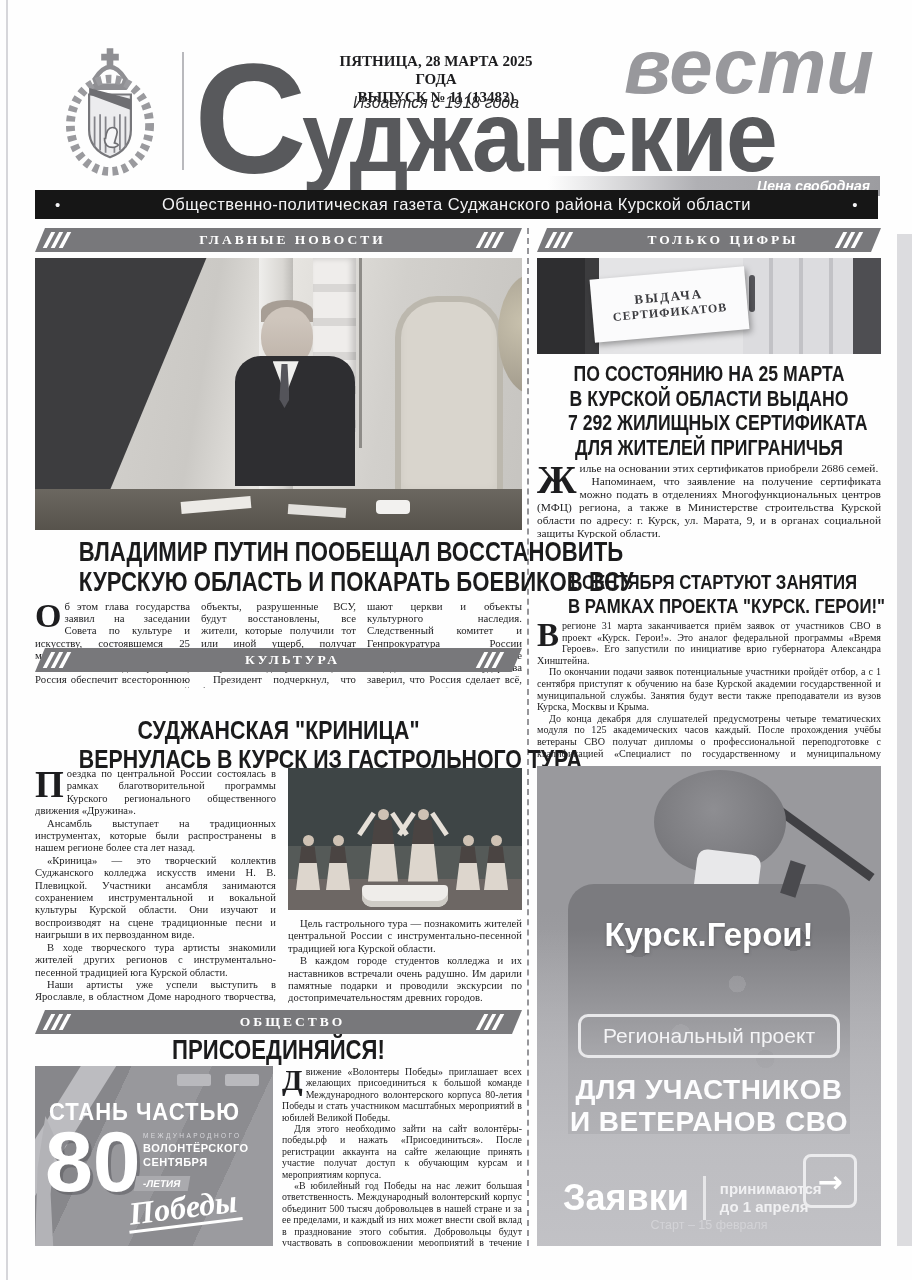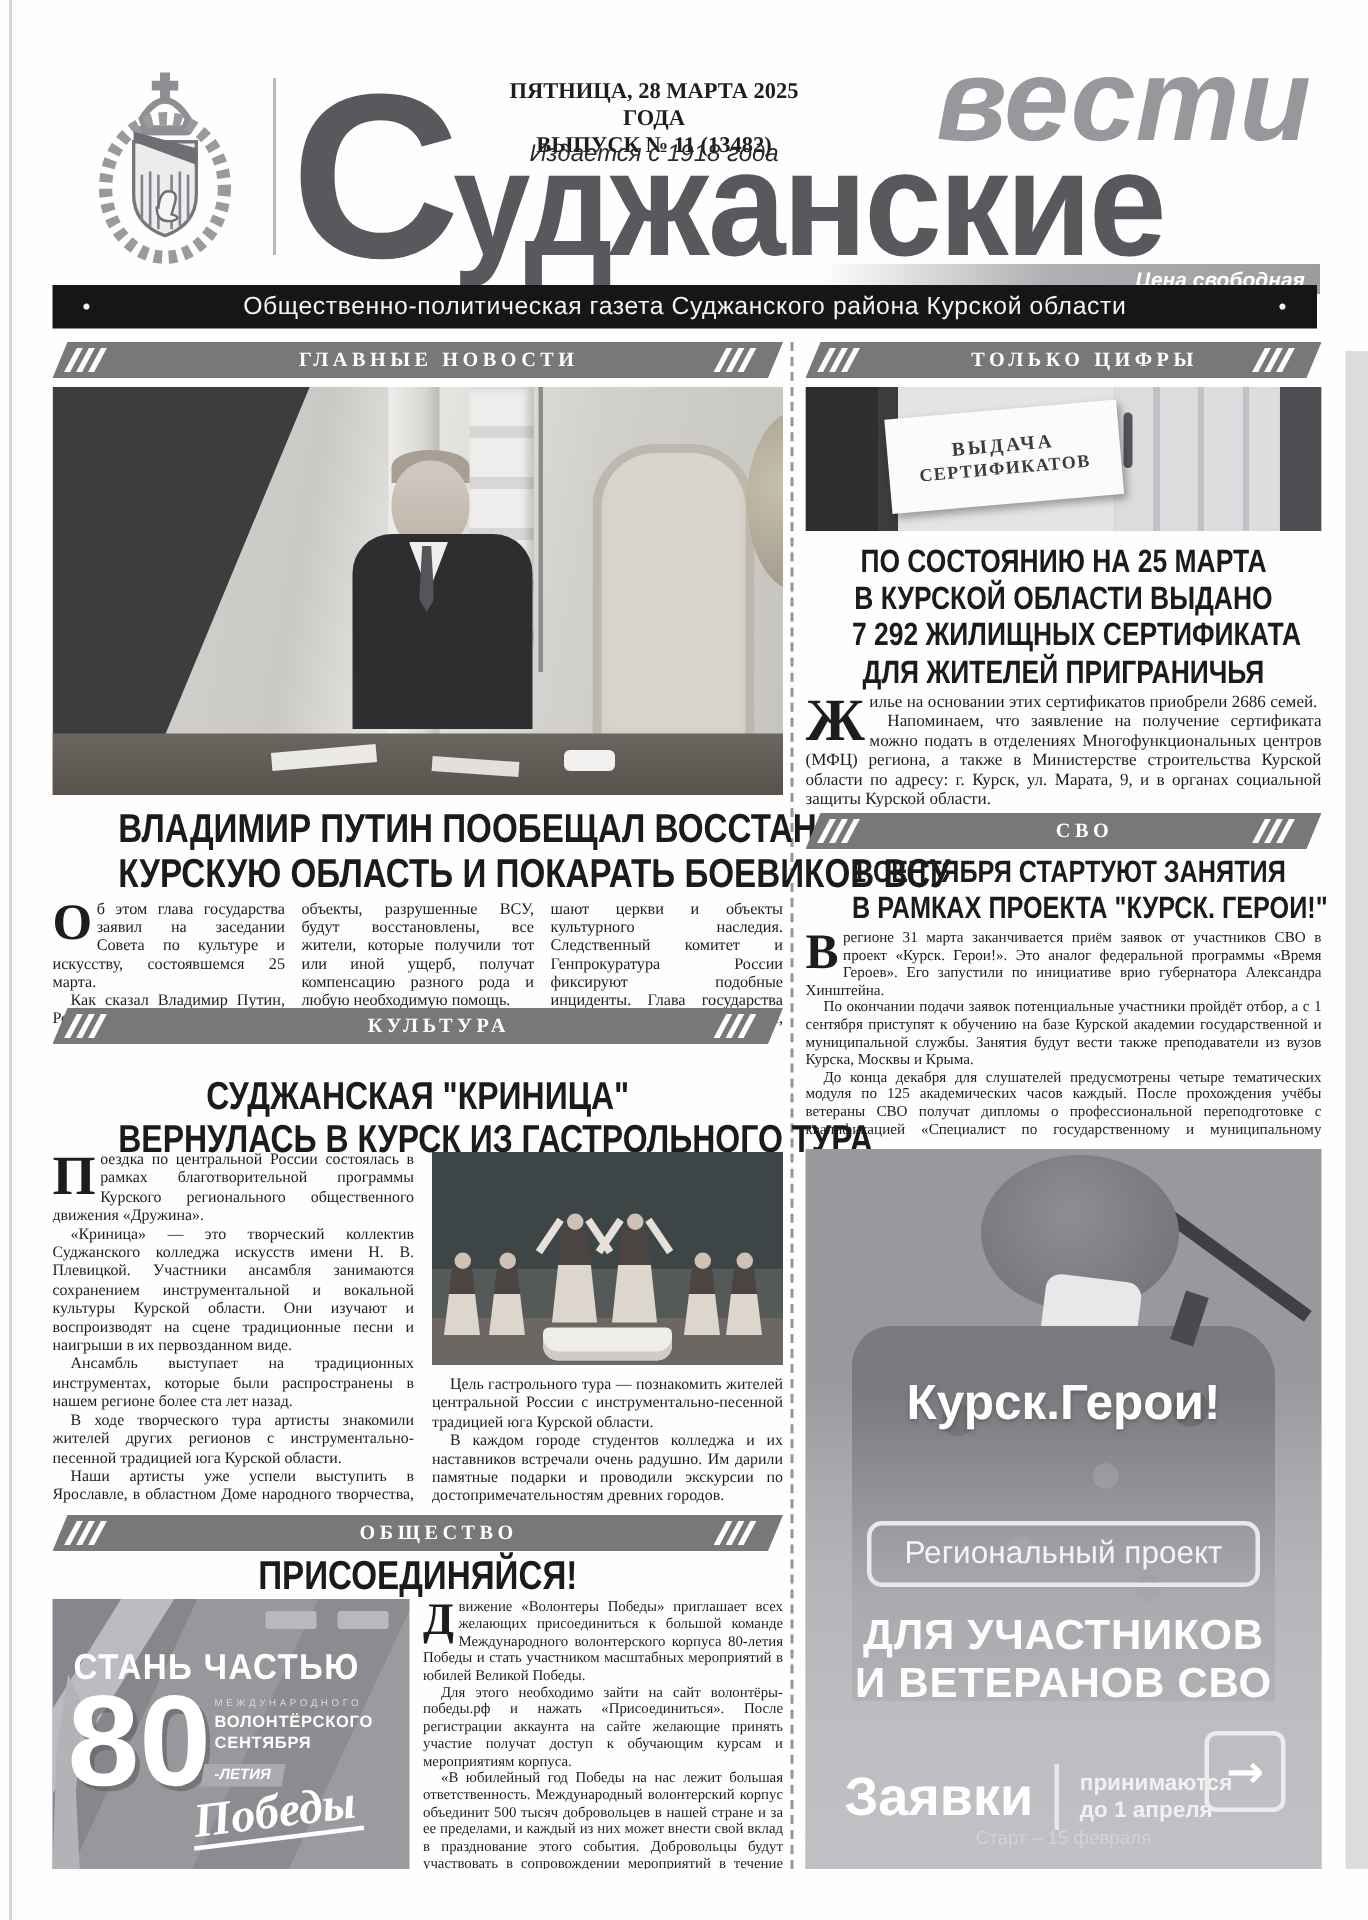--- a/index.html
+++ b/index.html
@@ -225,43 +225,43 @@
     </div>
     <div class="body-txt" style="width:155px;height:88px;">
       <p class="first">объекты, разрушенные ВСУ, будут восстановлены, все жители, которые получили тот или иной ущерб, получат компенсацию разного рода и любую необходимую помощь.</p>
       <p>Президент подчеркнул, что формирования ВСУ, уходя из Курской области, умышленно разру-</p>
     </div>
     <div class="body-txt" style="width:155px;height:88px;">
       <p class="first">шают церкви и объекты культурного наследия. Следственный комитет и Генпрокуратура России фиксируют подобные инциденты. Глава государства заверил, что Россия сделает всё, чтобы покарать боевиков ВСУ за преступления, совершенные ими в Курской области.</p>
     </div>
   </div>
 
-  <div class="abs secbar" style="left:35px;top:672px;width:487px;justify-content:center;">
+  <div class="abs secbar" style="left:35px;top:648px;width:487px;justify-content:center;">
     <span class="stripes sl">
         <i></i>
         <i></i>
         <i></i>
       </span>
     <span class="lbl">КУЛЬТУРА</span>
     <span class="stripes sr">
         <i></i>
         <i></i>
         <i></i>
       </span>
   </div>
 
   <div class="abs hl" style="left:35px;top:716px;width:487px;font-size:26px;line-height:29px;">
     <span class="cline">СУДЖАНСКАЯ "КРИНИЦА"</span>
     <span class="cline">ВЕРНУЛАСЬ В КУРСК ИЗ ГАСТРОЛЬНОГО ТУРА</span>
   </div>
 
   <div class="abs body-txt" style="left:35px;top:768px;width:241px;height:236px;font-size:10.6px;line-height:12.4px;">
     <p class="first"><span class="dc" style="font-size:37px;line-height:29px;">П</span><span>оездка по центральной России состоялась в рамках благотворительной программы Курского регионального общественного движения «Дружина».</span></p>
+    <p>Ансамбль выступает на традиционных инструментах, которые были распространены в нашем регионе более ста лет назад.</p>
     <p>«Криница» — это творческий коллектив Суджанского колледжа искусств имени Н. В. Плевицкой. Участники ансамбля занимаются сохранением инструментальной и вокальной культуры Курской области. Они изучают и воспроизводят на сцене традиционные песни и наигрыши в их первозданном виде.</p>
-    <p>Ансамбль выступает на традиционных инструментах, которые были распространены в нашем регионе более ста лет назад.</p>
     <p>В ходе творческого тура артисты знакомили жителей других регионов с инструментально-песенной традицией юга Курской области.</p>
     <p>Наши артисты уже успели выступить в Ярославле, в областном Доме народного творчества, и в Иваново, в городском Дворце детского и юношеского творчества. А заключительный концерт прошёл во Владимире, в Доме культуры молодёжи.</p>
   </div>
 
   <div class="abs ph" style="left:288px;top:768px;width:234px;height:142px;">
     <div class="en-bg"></div>
     <div class="fig" style="left:8px;">
         <div class="hd"></div>
         <div class="bd"></div>
       </div>
@@ -366,33 +366,20 @@
     <span class="cline">В КУРСКОЙ ОБЛАСТИ ВЫДАНО</span>
     <span class="cline">7 292 ЖИЛИЩНЫХ СЕРТИФИКАТА</span>
     <span class="cline">ДЛЯ ЖИТЕЛЕЙ ПРИГРАНИЧЬЯ</span>
   </div>
 
   <div class="abs body-txt" style="left:537px;top:462px;width:344px;height:76px;font-size:11.4px;line-height:12.9px;">
     <p class="first"><span class="dc" style="font-size:40px;line-height:32px;">Ж</span><span>илье на основании этих сертификатов приобрели 2686 семей.</span></p>
     <p>Напоминаем, что заявление на получение сертификата можно подать в отделениях Многофункциональных центров (МФЦ) региона, а также в Министерстве строительства Курской области по адресу: г. Курск, ул. Марата, 9, и в органах социальной защиты Курской области.</p>
   </div>
 
-  <div class="abs secbar" style="left:537px;top:542px;width:344px;">
-    <span class="stripes sl">
-        <i></i>
-        <i></i>
-        <i></i>
-      </span>
-    <span class="lbl">СВО</span>
-    <span class="stripes sr">
-        <i></i>
-        <i></i>
-        <i></i>
-      </span>
-  </div>
 
   <div class="abs hl" style="left:537px;top:570px;width:344px;font-size:20.5px;line-height:23.5px;">
     <span class="cline">1 СЕНТЯБРЯ СТАРТУЮТ ЗАНЯТИЯ</span>
     <span class="cline">В РАМКАХ ПРОЕКТА "КУРСК. ГЕРОИ!"</span>
   </div>
 
   <div class="abs body-txt" style="left:537px;top:620px;width:344px;height:142px;font-size:10.1px;line-height:11.6px;">
     <p class="first"><span class="dc" style="font-size:33px;line-height:26px;">В</span><span>регионе 31 марта заканчивается приём заявок от участников СВО в проект «Курск. Герои!». Это аналог федеральной программы «Время Героев». Его запустили по инициативе врио губернатора Александра Хинштейна.</span></p>
     <p>По окончании подачи заявок потенциальные участники пройдёт отбор, а с 1 сентября приступят к обучению на базе Курской академии государственной и муниципальной службы. Занятия будут вести также преподаватели из вузов Курска, Москвы и Крыма.</p>
     <p>До конца декабря для слушателей предусмотрены четыре тематических модуля по 125 академических часов каждый. После прохождения учёбы ветераны СВО получат дипломы о профессиональной переподготовке с квалификацией «Специалист по государственному и муниципальному управлению».</p>

